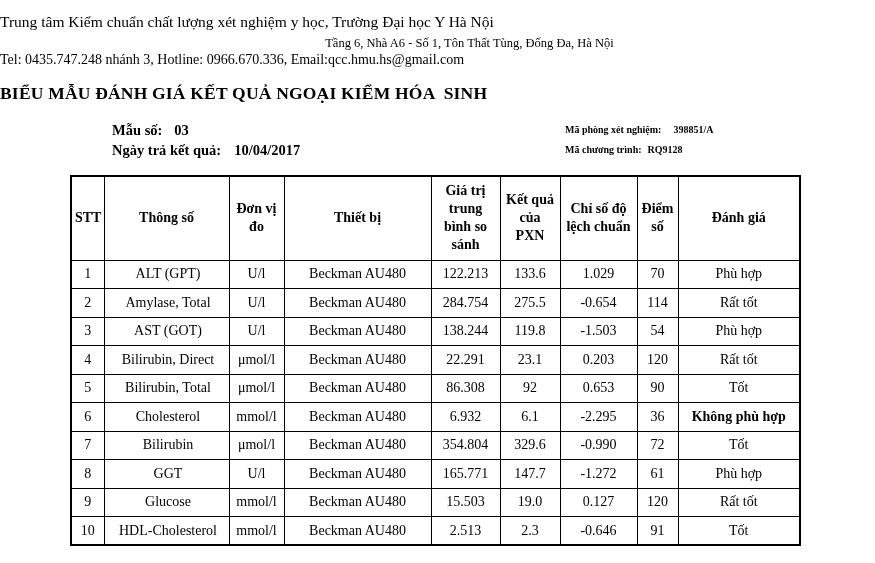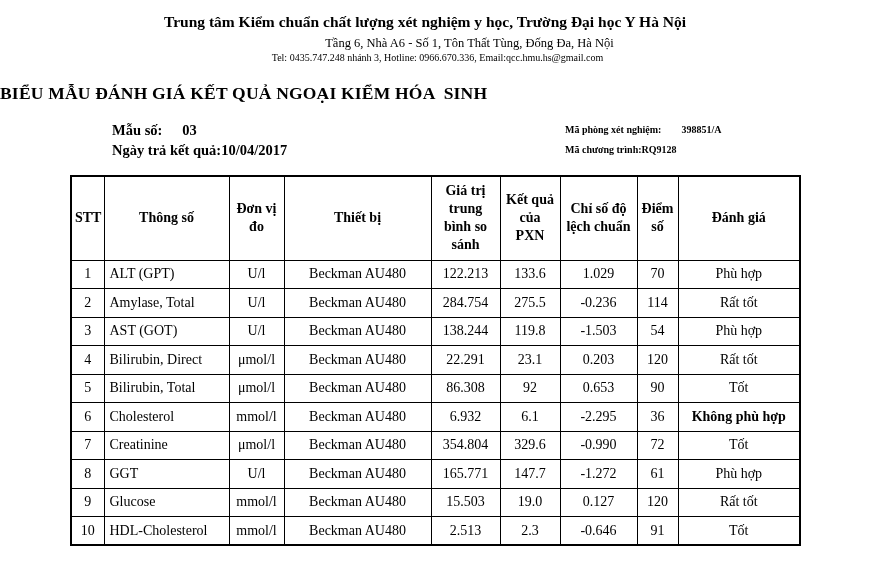--- a/index.html
+++ b/index.html
@@ -6,41 +6,41 @@
   .page{
     position:relative;
     width:875px;height:563px;
     background:#fff;
     overflow:hidden;
     font-family:"Liberation Serif","DejaVu Serif",serif;
     color:#000;
   }
   .org-name{
     position:absolute;top:13px;left:0;width:850px;
-    text-align:center;font-weight:bold;font-size:15.5px;
+    text-align:left;font-weight:normal;font-size:15.5px;
   }
   .org-addr{
     position:absolute;top:36px;left:0;width:875px;
     text-align:center;font-size:12.5px;padding-left:32px;
   }
   .org-tel{
     position:absolute;top:52px;left:0;width:875px;
-    text-align:center;font-size:10px;
+    text-align:left;font-size:14px;
   }
   .doc-title{
     position:absolute;top:83px;left:0;width:875px;
     font-weight:bold;font-size:17.5px;
     white-space:pre;letter-spacing:.2px;
   }
   .meta-left{position:absolute;top:120px;left:112px;font-size:14.5px;font-weight:bold;}
   .meta-right{position:absolute;top:120px;left:565px;font-size:10px;font-weight:bold;}
   .meta-line{height:20px;line-height:20px;white-space:nowrap;}
-  .meta-line .gap-lg{margin-left:20px;}
-  .meta-line .gap-md{}
-  .meta-line .gap-sm{}
+  .meta-line .gap-lg{margin-left:12px;}
+  .meta-line .gap-md{margin-left:13px;}
+  .meta-line .gap-sm{margin-left:6px;}
 
   table.results{
     position:absolute;top:175px;left:70px;
     border-collapse:collapse;
     table-layout:fixed;
     width:731px;
     font-size:14px;
   }
   table.results th, table.results td{
     border:1px solid #000;
@@ -50,21 +50,21 @@
   table.results thead tr{height:84px;}
   table.results tbody tr{height:28.5px;}
   table.results th{
     font-weight:bold;text-align:center;vertical-align:middle;
     line-height:18px;padding:2px 3px;
   }
   table.results td{
     text-align:center;vertical-align:middle;padding:0 2px;
     white-space:nowrap;
   }
-  table.results td.c-param{text-align:left;padding-left:5px;}
+  table.results td.c-param{text-align:center;padding-left:5px;}
   table.results td.c-rating.bold{font-weight:bold;margin-left:24px;}
 </style>
 </head>
 <body>
 
 <div class="page">
 
   <div class="org-name">Trung tâm Kiểm chuẩn chất lượng xét nghiệm y học, Trường Đại học Y Hà Nội</div>
   <div class="org-addr">Tầng 6, Nhà A6 - Số 1, Tôn Thất Tùng, Đống Đa, Hà Nội</div>
   <div class="org-tel">Tel: 0435.747.248 nhánh 3, Hotline: 0966.670.336, Email:qcc.hmu.hs@gmail.com</div>
@@ -126,21 +126,21 @@
           <td class="c-num">70</td>
           <td class="c-rating">Phù hợp</td>
         </tr>
         <tr>
           <td class="c-stt">2</td>
           <td class="c-param">Amylase, Total</td>
           <td class="c-unit">U/l</td>
           <td class="c-device">Beckman AU480</td>
           <td class="c-num">284.754</td>
           <td class="c-num">275.5</td>
-          <td class="c-num">-0.236</td>
+          <td class="c-num">-0.654</td>
           <td class="c-num">114</td>
           <td class="c-rating">Rất tốt</td>
         </tr>
         <tr>
           <td class="c-stt">3</td>
           <td class="c-param">AST (GOT)</td>
           <td class="c-unit">U/l</td>
           <td class="c-device">Beckman AU480</td>
           <td class="c-num">138.244</td>
           <td class="c-num">119.8</td>
@@ -176,21 +176,21 @@
           <td class="c-unit">mmol/l</td>
           <td class="c-device">Beckman AU480</td>
           <td class="c-num">6.932</td>
           <td class="c-num">6.1</td>
           <td class="c-num">-2.295</td>
           <td class="c-num">36</td>
           <td class="c-rating bold">Không phù hợp</td>
         </tr>
         <tr>
           <td class="c-stt">7</td>
-          <td class="c-param">Creatinine</td>
+          <td class="c-param">Bilirubin</td>
           <td class="c-unit">μmol/l</td>
           <td class="c-device">Beckman AU480</td>
           <td class="c-num">354.804</td>
           <td class="c-num">329.6</td>
           <td class="c-num">-0.990</td>
           <td class="c-num">72</td>
           <td class="c-rating">Tốt</td>
         </tr>
         <tr>
           <td class="c-stt">8</td>

